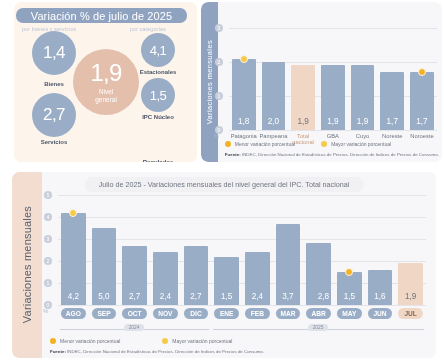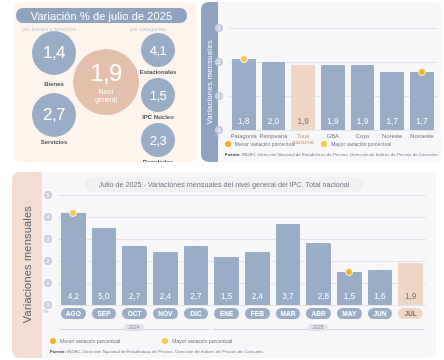--- a/index.html
+++ b/index.html
@@ -218,23 +218,20 @@
       <div class="bubble small" style="left:127px; top:31px; width:34px; height:34px;">
         <span class="val">4,1</span>
       </div>
       <div class="bubble-label" style="left:112px; top:67px; width:64px;">Estacionales</div>
 
       <div class="bubble small" style="left:127px; top:76px; width:34px; height:34px;">
         <span class="val">1,5</span>
       </div>
       <div class="bubble-label" style="left:112px; top:112px; width:64px;">IPC Núcleo</div>
 
-      <div class="bubble small" style="left:127px; top:121px; width:34px; height:34px;">
-        <span class="val">2,3</span>
-      </div>
       <div class="bubble-label" style="left:112px; top:157px; width:64px;">Regulados</div>
     </div>
 
     <div class="panel-chart top">
 
 
       <div class="ylabel-band">
         <span>Variaciones mensuales</span>
       </div>
 

